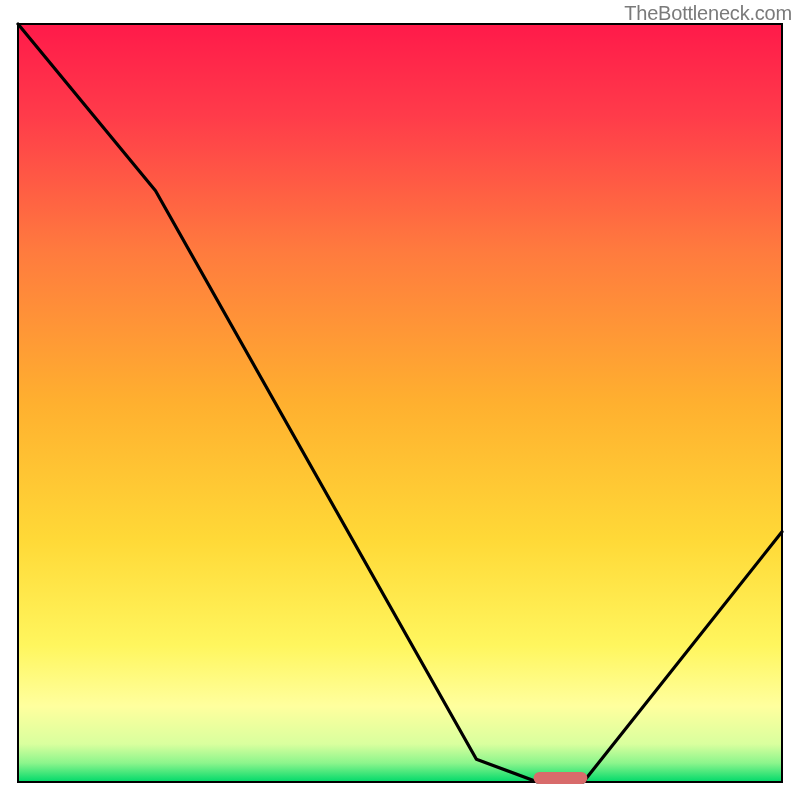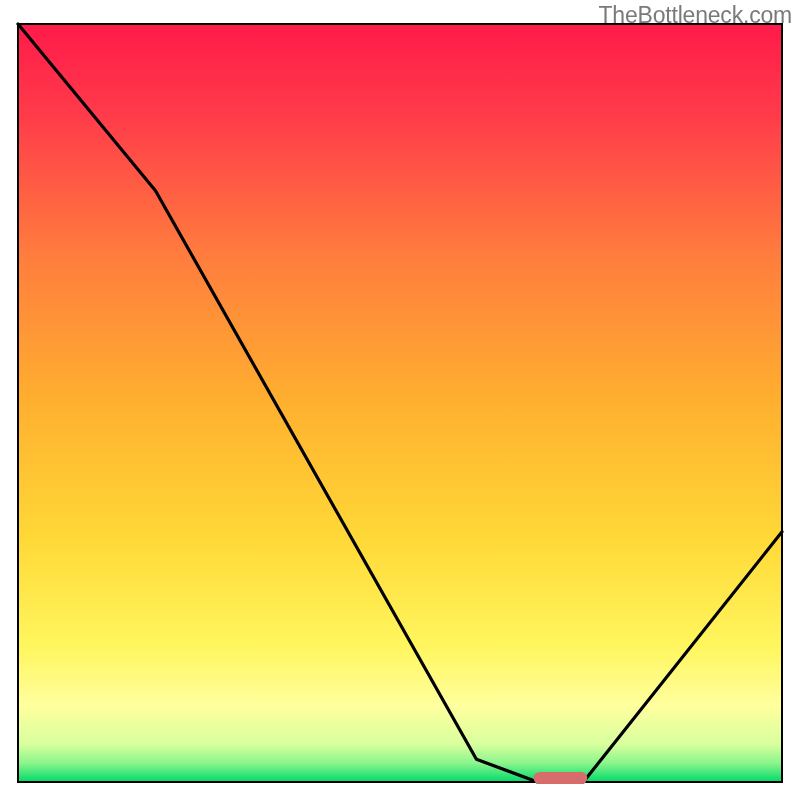--- a/index.html
+++ b/index.html
@@ -18,21 +18,21 @@
   svg {
     position: absolute;
     inset: 0;
     display: block;
   }
   .watermark {
     position: absolute;
     top: 2px;
     right: 8px;
     font-family: Arial, Helvetica, sans-serif;
-    font-size: 23px;
+    font-size: 20px;
     font-weight: 500;
     color: #7a7a7a;
     letter-spacing: -0.2px;
   }
 </style>
 </head>
 <body>
 
 <div class="canvas-wrap">
   <svg viewBox="0 0 800 800">

